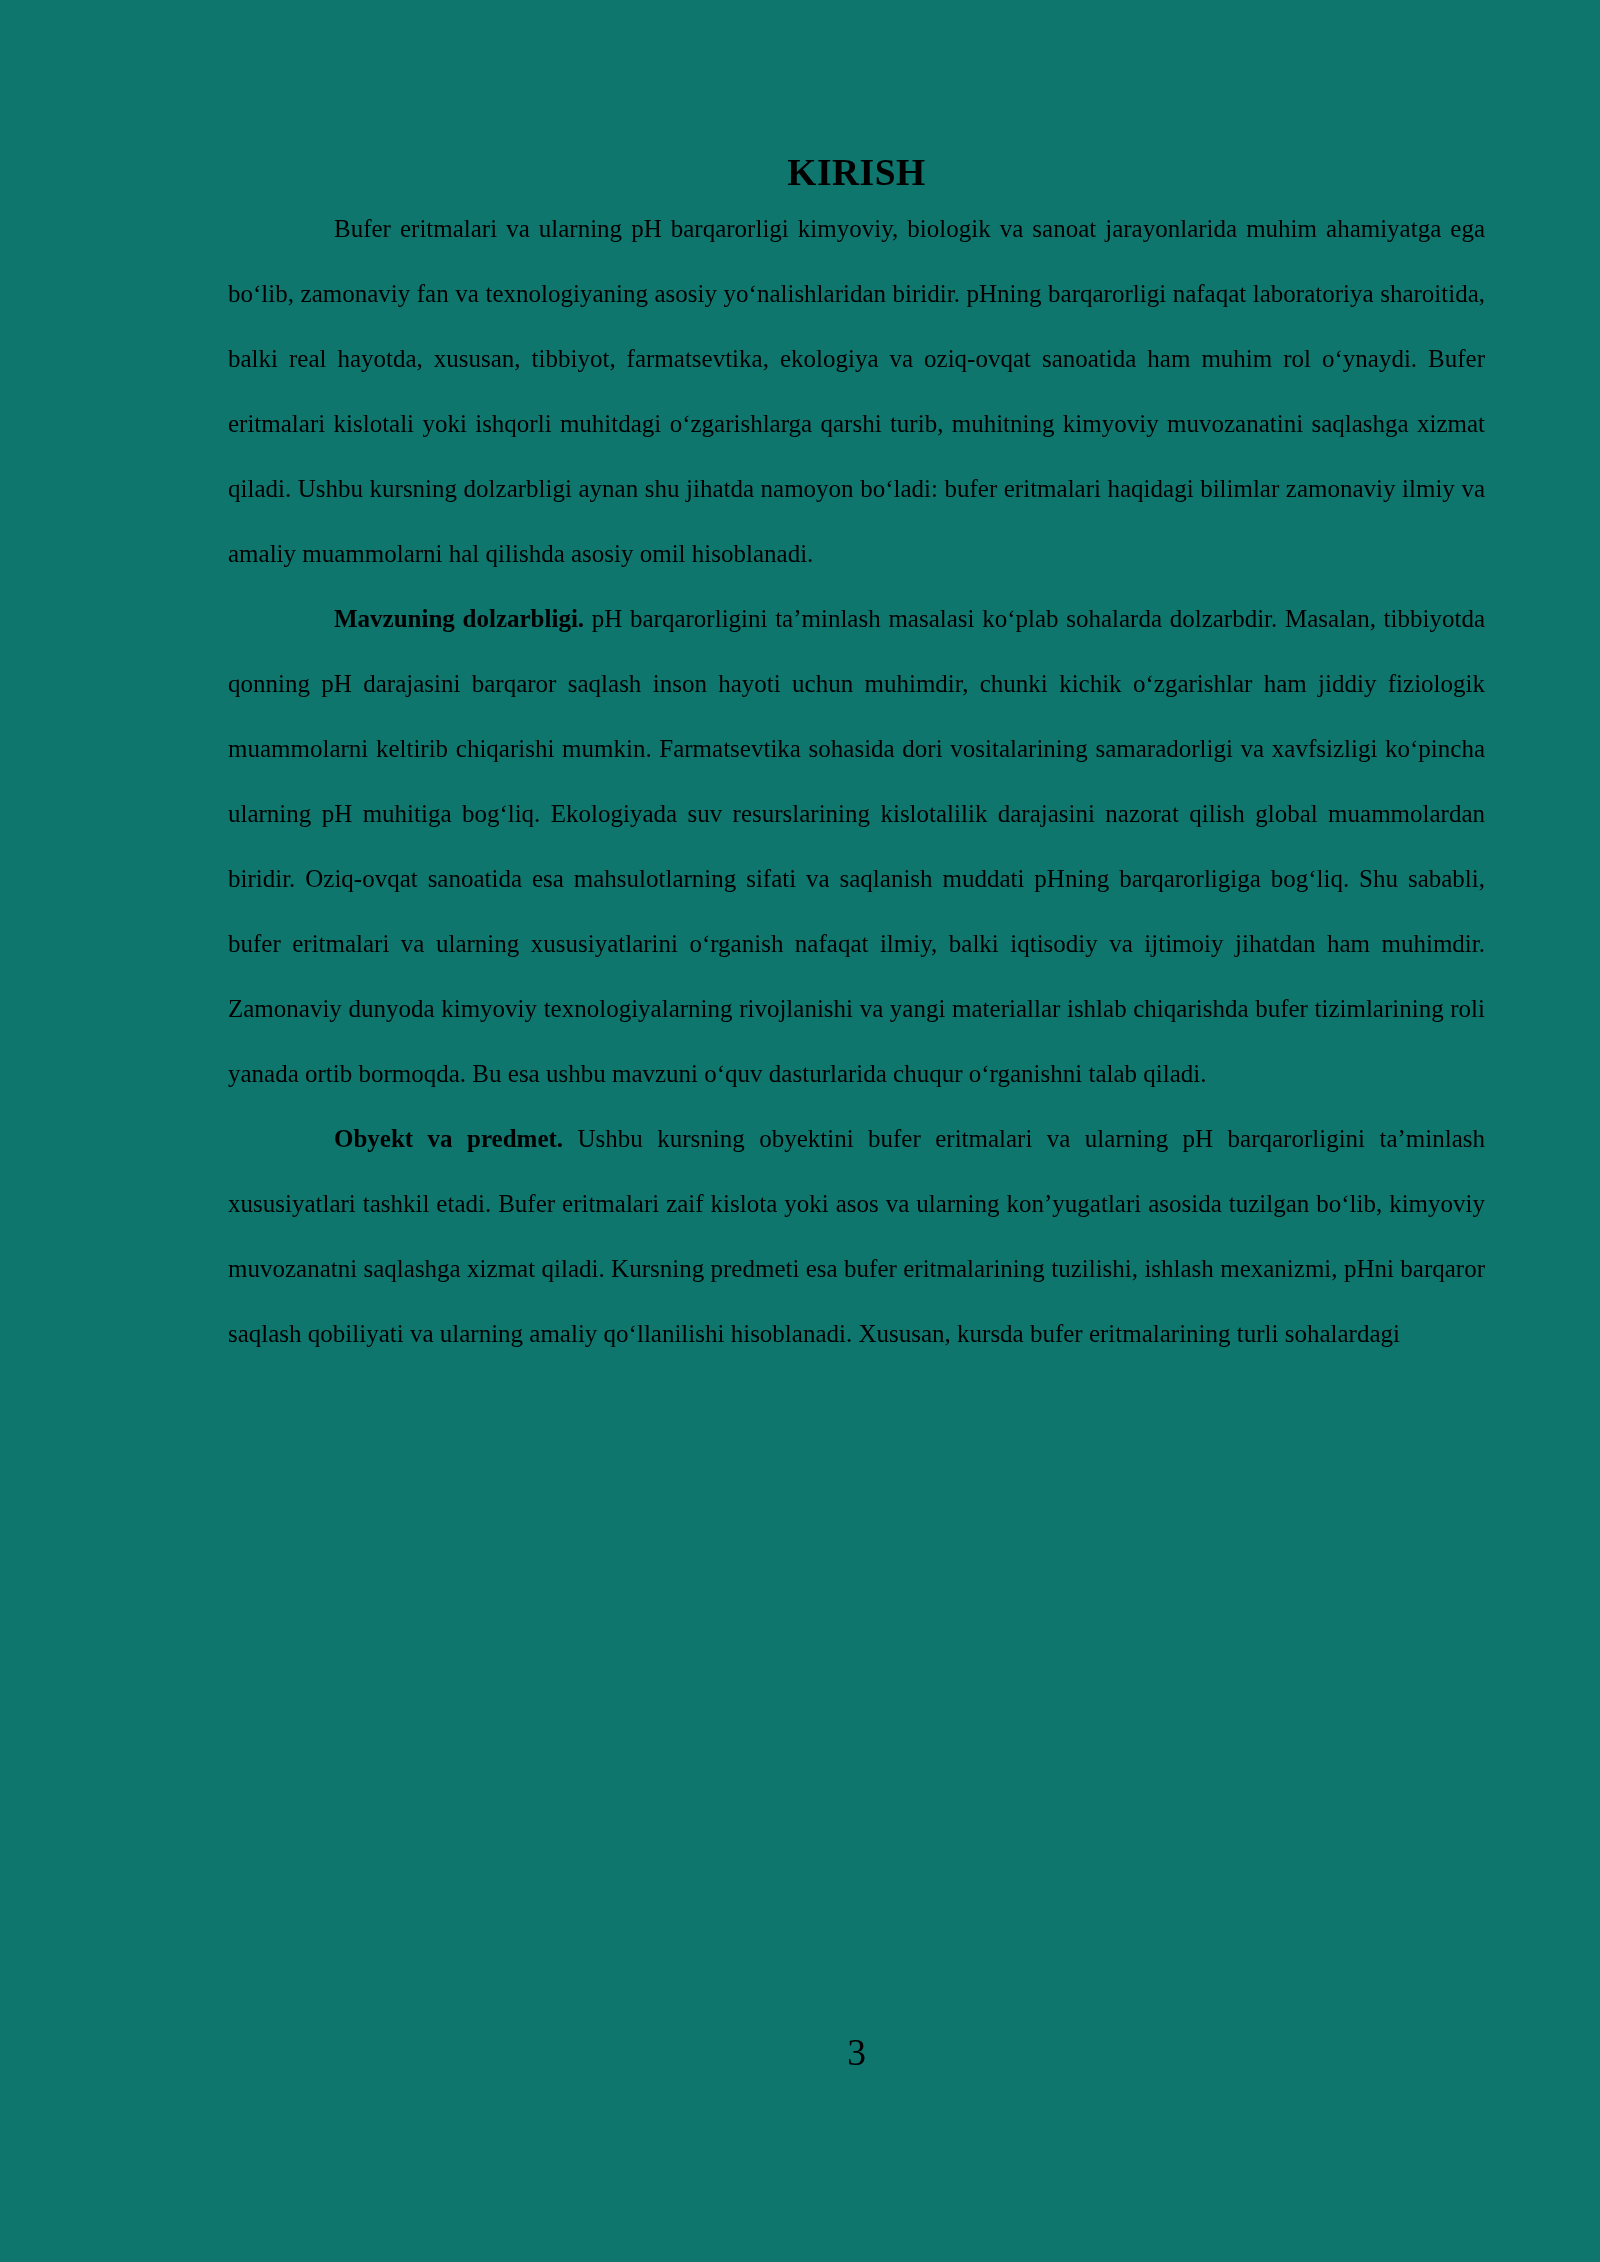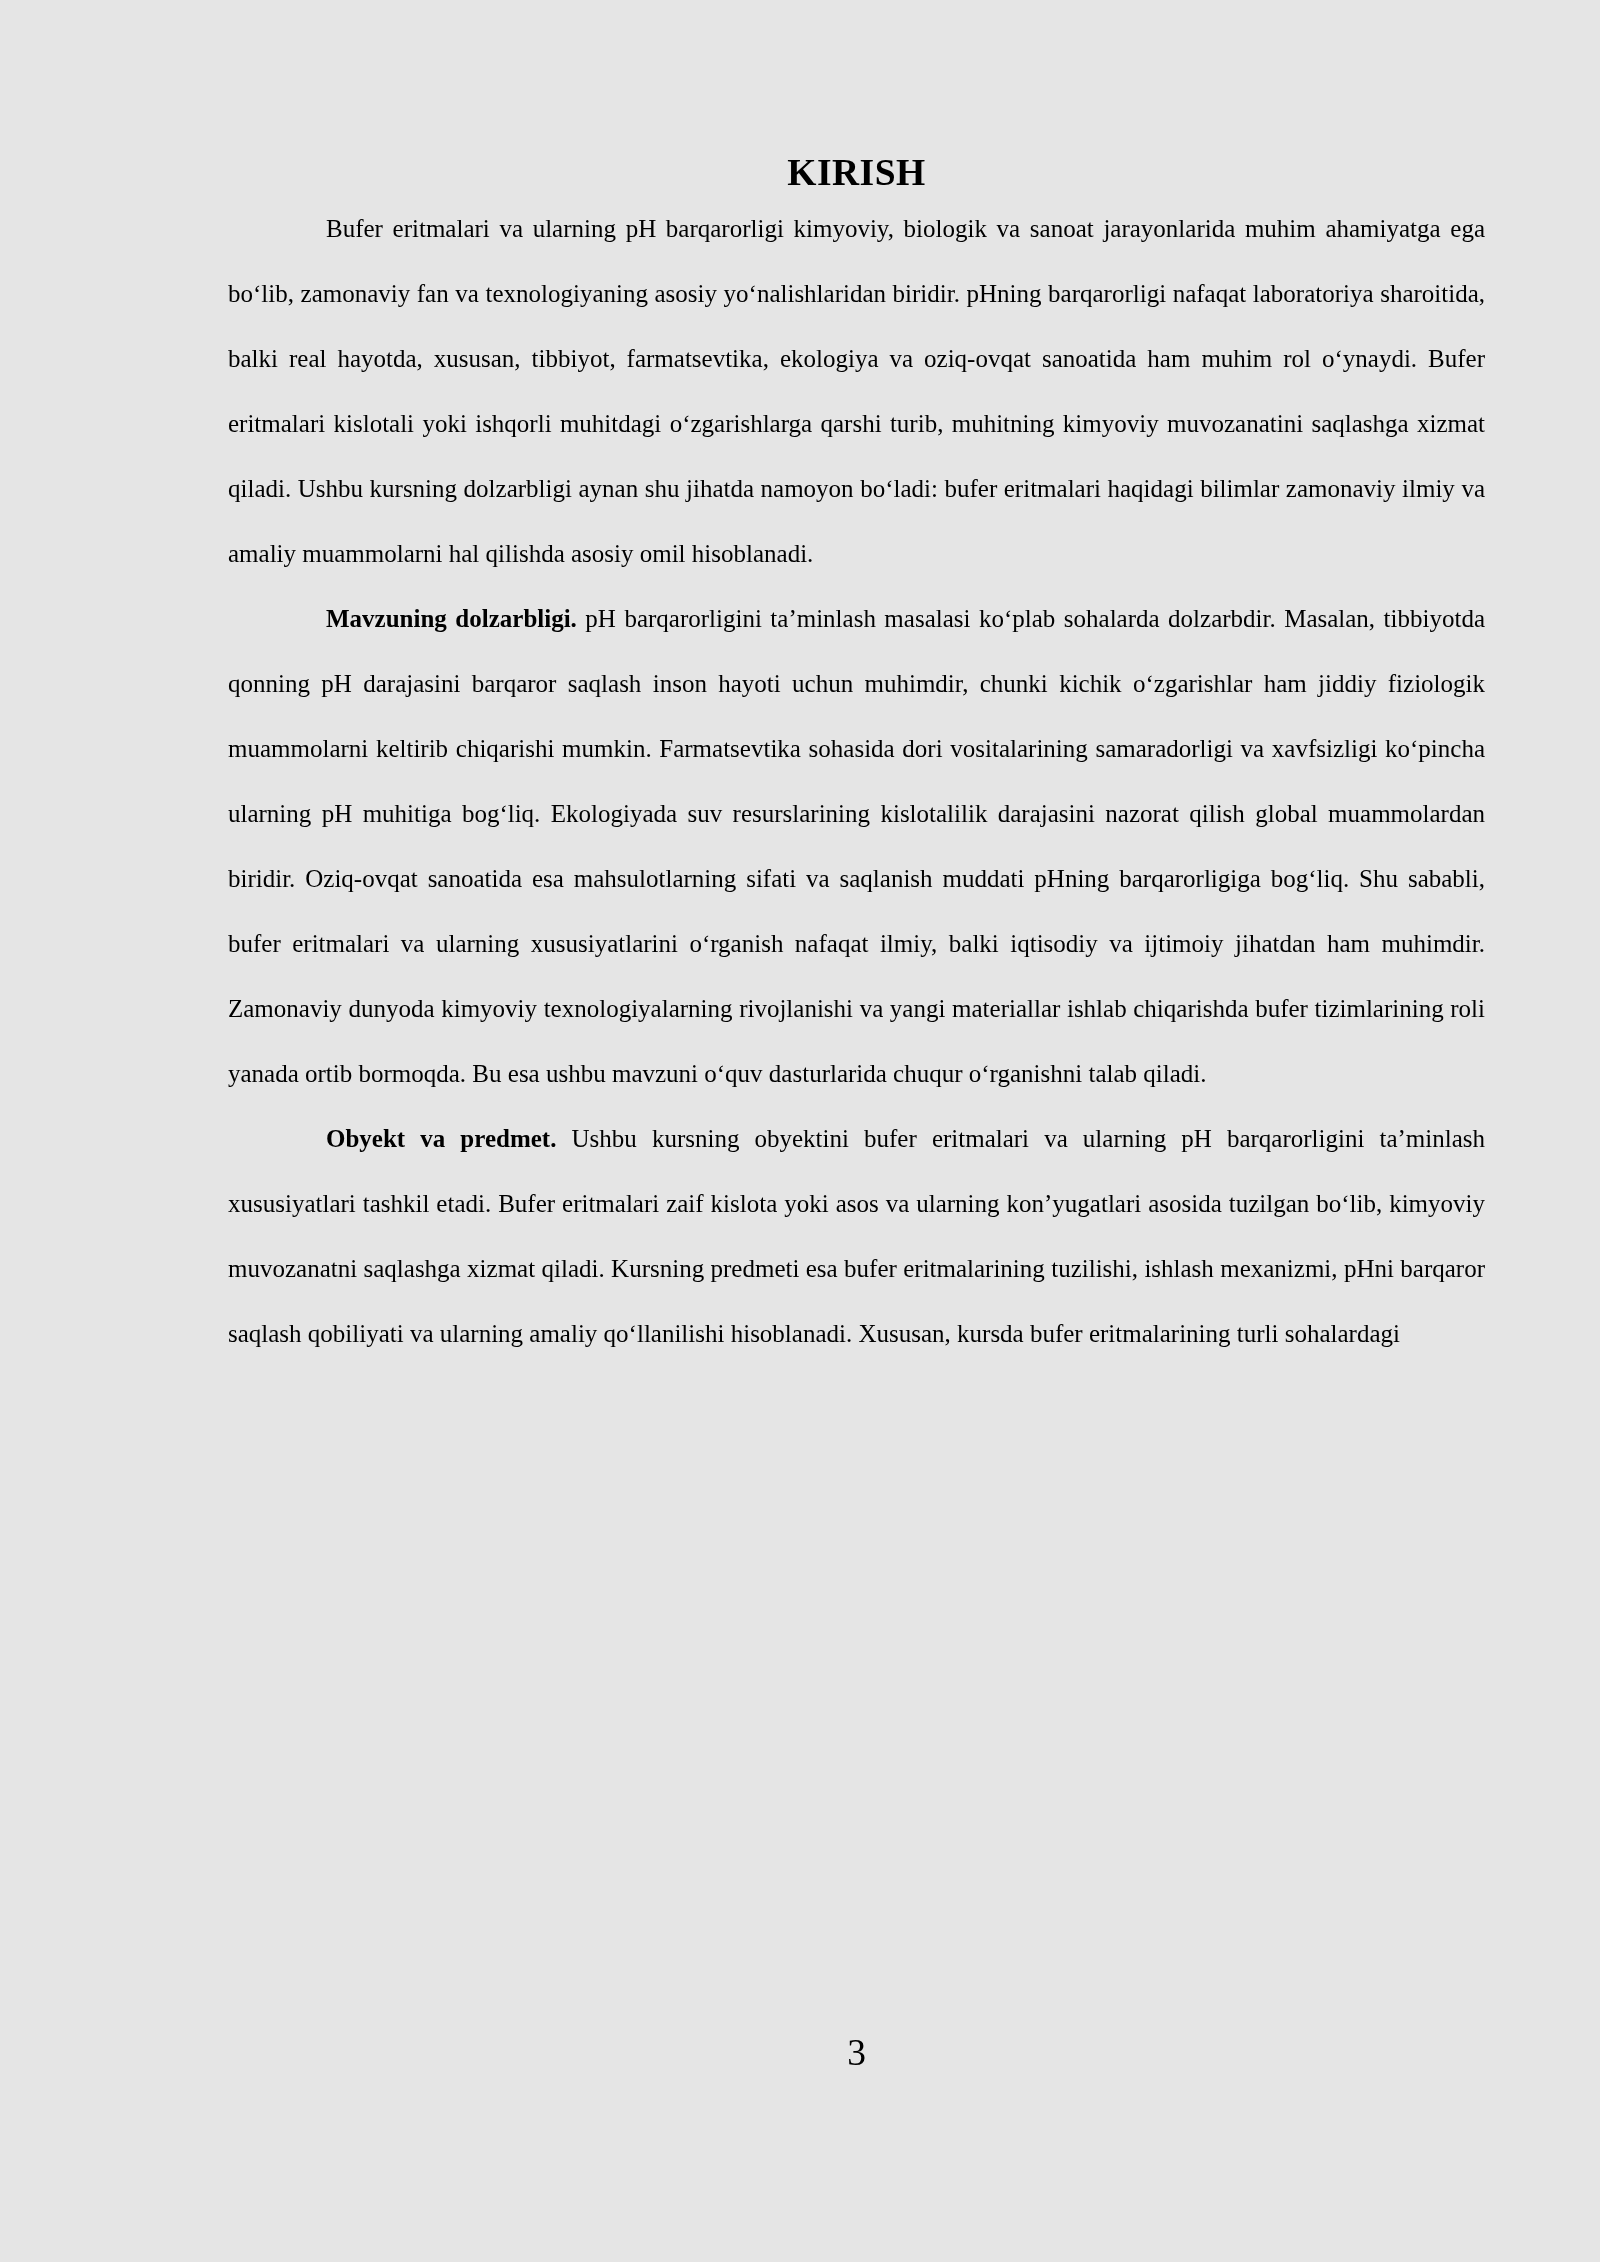--- a/index.html
+++ b/index.html
@@ -4,21 +4,21 @@
 <style>
   html, body {
     margin: 0;
     padding: 0;
     background: #ffffff;
   }
   .page {
     position: relative;
     width: 1600px;
     height: 2262px;
-    background: #e5e5e5;
+    background: #0f766e;
     color: #000000;
     font-family: "Liberation Serif", "DejaVu Serif", serif;
     overflow: hidden;
   }
   .doc-title {
     position: absolute;
     top: 140px;
     left: 228px;
     width: 1257px;
     font-size: 37.5px;
@@ -37,20 +37,21 @@
     text-align: justify;
     text-justify: inter-word;
   }
   .content p {
     margin: 0;
     padding: 0;
     text-indent: 98px;
   }
   .lead {
     font-weight: bold;
+    margin-left: 8px;
   }
   .page-number {
     position: absolute;
     top: 2020px;
     left: 228px;
     width: 1257px;
     font-size: 37.5px;
     line-height: 65px;
     text-align: center;
   }

